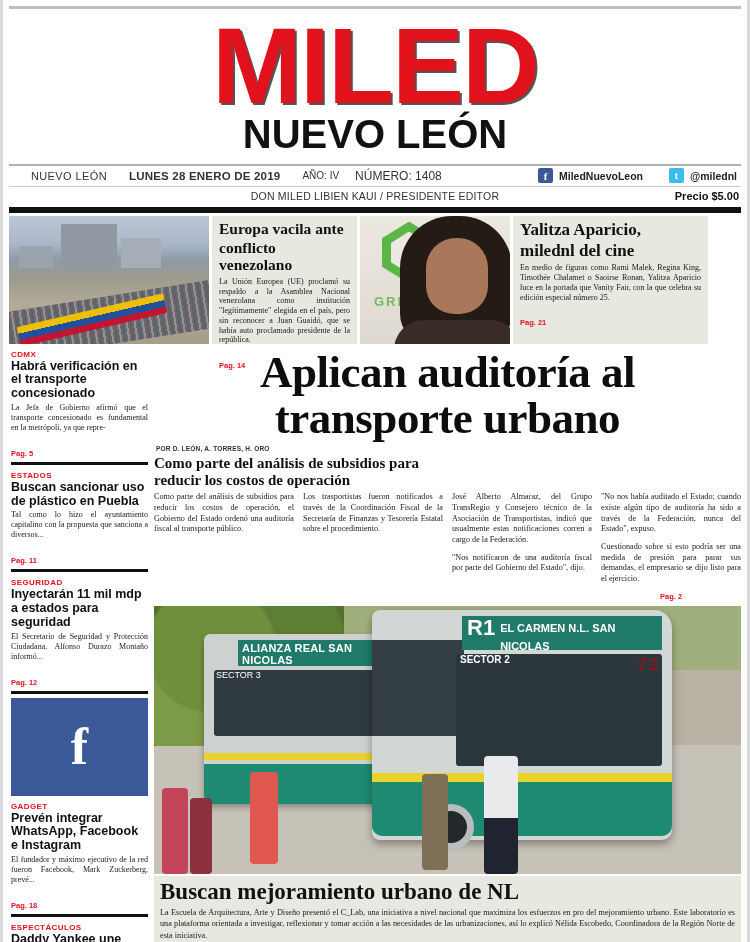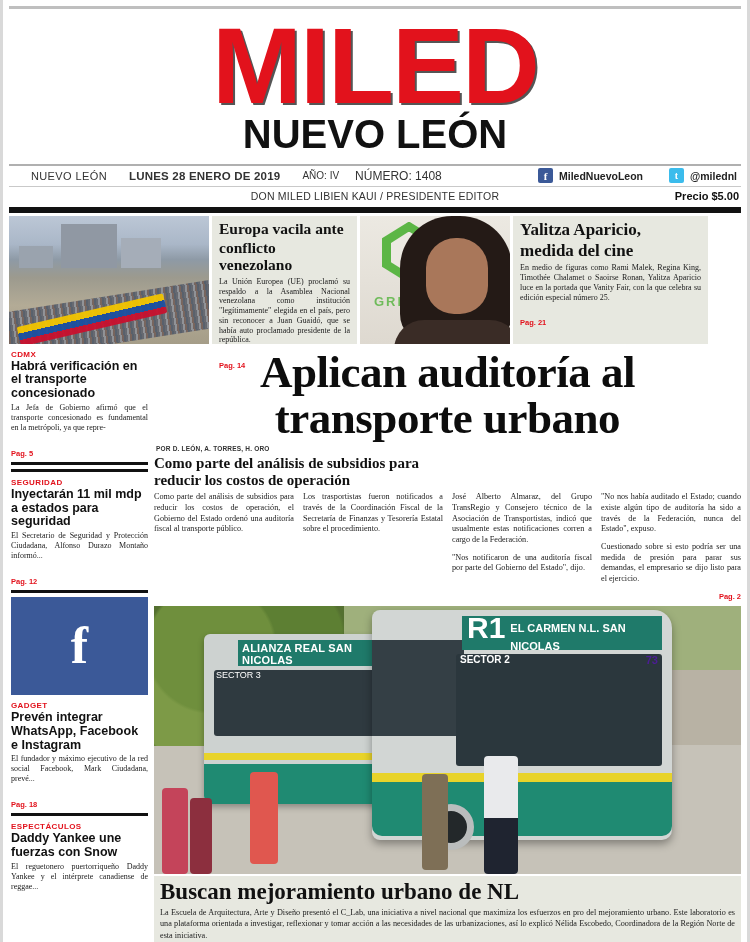--- a/index.html
+++ b/index.html
@@ -128,21 +128,21 @@
     font-weight: bold; font-size: 15px; line-height: 1.12; color: #111;
     width: 290px; padding-bottom: 4px;
   }
   .cols3 { display: flex; gap: 9px; }
   .col { font-family: "Liberation Serif", serif; font-size: 8.2px; line-height: 1.3; text-align: justify; color: #1a1a1a; }
   .col p { margin-bottom: 7px; }
   .c1 { width: 140px; }
   .c2 { width: 140px; }
   .c3 { width: 140px; }
   .c4 { width: 140px; }
-  .pag-right { text-align: right; color: #e2121c; font-weight: bold; font-size: 7.5px; font-family: "Liberation Sans", sans-serif; }
+  .pag-right { text-align: center; color: #e2121c; font-weight: bold; font-size: 7.5px; font-family: "Liberation Sans", sans-serif; }
 
   
   .busphoto { margin-top: 5px; height: 268px; position: relative; overflow: hidden; background: #9aa; }
 
   .bottomart { background: #e7e8e0; padding: 4px 6px 5px 6px; margin-top: 2px; }
   .bottomart h2 { font-family: "Liberation Serif", serif; font-weight: bold; font-size: 23px; line-height: 1.05; color: #111; margin-bottom: 2px; }
   .bottomart p { font-family: "Liberation Serif", serif; font-size: 8.2px; line-height: 1.45; color: #1a1a1a; text-align: justify; }
 
   
   .crowd { position: absolute; inset: 0; background:
@@ -175,26 +175,26 @@
   .bus .busA { position: absolute; left: 50px; top: 28px; width: 240px; height: 170px; background: #cdd2d0; border-radius: 6px 14px 8px 6px; box-shadow: 0 3px 6px rgba(0,0,0,.3); }
   .bus .busA .sign { position: absolute; left: 34px; top: 6px; width: 150px; height: 26px; background: #1f7a6a; color: #fff; font-weight: bold; font-size: 11px; line-height: 12px; padding: 2px 4px; letter-spacing: .2px; }
   .bus .busA .glass { position: absolute; left: 10px; top: 36px; right: 8px; height: 66px; background: #2f3a40; border-radius: 3px; }
   .bus .busA .sector { position: absolute; left: 12px; top: 36px; font-size: 9px; font-weight: normal; color: #fff; }
   .bus .busA .num { position: absolute; right: 14px; top: 36px; font-size: 14px; font-weight: bold; color: #fff; }
   .bus .busA .low { position: absolute; left: 0; bottom: 0; width: 100%; height: 40px; background: #1f8a72; border-radius: 0 0 8px 8px; }
   .bus .busA .strip { position: absolute; left: 0; bottom: 44px; width: 100%; height: 7px; background: #e8d32a; }
 
   .bus .busB { position: absolute; left: 218px; top: 4px; width: 300px; height: 230px; background: #d2d6d4; border-radius: 8px 18px 10px 8px; box-shadow: 0 4px 8px rgba(0,0,0,.35); }
   .bus .busB .sign2 { position: absolute; left: 90px; top: 6px; width: 200px; height: 34px; background: #1f7a6a; color: #fff; padding: 2px 5px; }
-  .bus .busB .r1 { font-weight: bold; font-size: 30px; line-height: 20px; float: left; margin-right: 5px; }
+  .bus .busB .r1 { font-weight: bold; font-size: 22px; line-height: 20px; float: left; margin-right: 5px; }
   .bus .busB .dest { font-weight: bold; font-size: 11px; line-height: 11px; padding-top: 2px;}
   .bus .busB .glass2 { position: absolute; left: 84px; top: 44px; right: 10px; height: 112px; background: #2b373d; border-radius: 3px; }
   .bus .busB .side { position: absolute; left: 0; top: 30px; width: 92px; height: 96px; background: #343f45; }
   .bus .busB .sector2 { position: absolute; left: 88px; top: 44px; font-size: 10px; font-weight: bold; color: #fff; }
-  .bus .busB .num2 { position: absolute; right: 14px; top: 44px; font-size: 11px; font-weight: bold; color: #4c1d95; }
+  .bus .busB .num2 { position: absolute; right: 14px; top: 44px; font-size: 19px; font-weight: bold; color: #7f1d1d; }
   .bus .busB .low2 { position: absolute; left: 0; bottom: 4px; width: 100%; height: 54px; background: #1f8a72; border-radius: 0 0 10px 10px; }
   .bus .busB .strip2 { position: absolute; left: 0; bottom: 58px; width: 100%; height: 9px; background: #e8d32a; }
   .bus .busB .wheel { position: absolute; left: 56px; bottom: -10px; width: 46px; height: 46px; border-radius: 50%; background: #23282a; border: 7px solid #babdbd; }
   .bus .person { position: absolute; bottom: 6px; border-radius: 4px; }
   .bus .p1 { left: 8px; bottom: 0; width: 26px; height: 86px; background: #c4445a; }
   .bus .p2 { left: 36px; bottom: 0; width: 22px; height: 76px; background: #8c2f3e; }
   .bus .p3 { left: 96px; bottom: 10px; width: 28px; height: 92px; background: #e0574f; }
   .bus .p4 { left: 268px; bottom: 4px; width: 26px; height: 96px; background: #7e6f56; }
   .bus .p5 { left: 330px; bottom: 0; width: 34px; height: 118px; background: #e9eaec; }
   .bus .p5::after { content:""; position:absolute; left:0; bottom:0; width:100%; height:56px; background:#1f2430; border-radius:0 0 4px 4px;}
@@ -255,56 +255,62 @@
         <div class="hex"></div>
         <div class="gtext">GREEN</div>
         <div class="hair"></div>
         <div class="face"></div>
         <div class="shoulder"></div>
       </div>
     </div>
 
     <div class="ts-box right">
       <div class="ts-title big">Yalitza Aparicio,</div>
-      <div class="ts-title big">medida del cine</div>
+      <div class="ts-title big">milednl del cine</div>
       <div class="ts-body">En medio de figuras como Rami Malek, Regina King, Timothée Chalamet o Saoirse Ronan, Yalitza Aparicio luce en la portada que Vanity Fair, con la que celebra su edición especial número 25.</div>
       <div class="pag">Pag. 21</div>
     </div>
   </div>
 
   <div class="body">
 
     <div class="leftcol">
 
       <div class="brief">
         <div class="kicker">CDMX</div>
         <div class="b-title">Habrá verificación en el transporte concesionado</div>
         <div class="b-body">La Jefa de Gobierno afirmó que el transporte concesionado es fundamental en la metrópoli, ya que repre-</div>
         <div class="pag">Pag. 5</div>
       </div>
       <div class="hr-thick"></div>
 
+      <div class="brief">
+        <div class="kicker">ESTADOS</div>
+        <div class="b-title">Buscan sancionar uso de plástico en Puebla</div>
+        <div class="b-body">Tal como lo hizo el ayuntamiento capitalino con la propuesta que sanciona a diversos...</div>
+        <div class="pag">Pag. 11</div>
+      </div>
       <div class="hr-thick"></div>
 
       <div class="brief">
         <div class="kicker">SEGURIDAD</div>
         <div class="b-title">Inyectarán 11 mil mdp a estados para seguridad</div>
         <div class="b-body">El Secretario de Seguridad y Protección Ciudadana, Alfonso Durazo Montaño informó...</div>
         <div class="pag">Pag. 12</div>
       </div>
       <div class="hr-thick"></div>
 
       <div class="fbad">
         <span>f</span>
       </div>
 
       <div class="brief">
         <div class="kicker">GADGET</div>
         <div class="b-title">Prevén integrar WhatsApp, Facebook e Instagram</div>
-        <div class="b-body">El fundador y máximo ejecutivo de la red social Facebook, Mark Ciudadana, prevé...</div>
+        <div class="b-body">El fundador y máximo ejecutivo de la red fueron Facebook, Mark Zuckerberg, prevé...</div>
         <div class="pag">Pag. 18</div>
       </div>
       <div class="hr-thick"></div>
 
       <div class="brief">
         <div class="kicker">ESPECTÁCULOS</div>
         <div class="b-title">Daddy Yankee une fuerzas con Snow</div>
         <div class="b-body">El reguetonero puertorriqueño Daddy Yankee y el intérprete canadiense de reggae...</div>
 
       </div>

